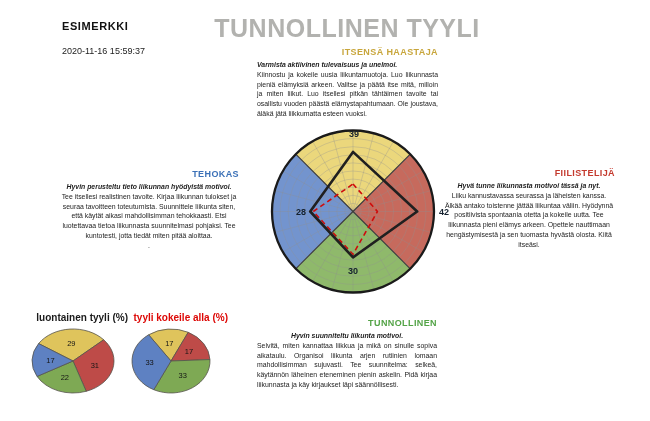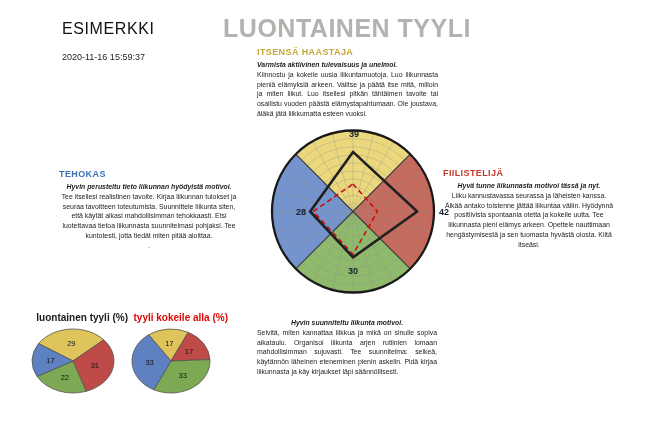--- a/index.html
+++ b/index.html
@@ -1,28 +1,28 @@
 <!DOCTYPE html>
 <html><head>
 <meta charset="utf-8">
 <style>
   html,body { margin:0; padding:0; background:#ffffff; }
   .page {
     position:relative; width:650px; height:421px; background:#ffffff;
     font-family:"Liberation Sans", sans-serif; overflow:hidden; color:#1c1c1c;
   }
   .brand { position:absolute; left:62px; top:20px; }
-  .brand .name { font-size:16px; font-weight:normal; letter-spacing:0.6px; color:#111; }
+  .brand .name { font-size:11px; font-weight:bold; letter-spacing:0.6px; color:#111; }
   .brand .date { font-size:9px; margin-top:14px; color:#222; }
   .title {
     position:absolute; left:347px; top:14px; transform:translateX(-50%);
     font-size:25px; font-weight:bold; letter-spacing:0.5px; white-space:nowrap;
   }
   .sec { position:absolute; }
-  .sec h2 { margin:0 0 3px 0; font-size:9px; letter-spacing:0.4px; text-align:left; }
+  .sec h2 { margin:0 0 3px 0; font-size:9px; letter-spacing:0.4px; text-align:right; }
   .sec p { margin:0; font-size:6.9px; line-height:1.42; }
   .lead { font-weight:bold; font-style:italic; }
   .t-center { text-align:center; }
   .t-justify { text-align:justify; }
   .sec-top    { left:257px; top:47px;  width:181px; }
   .sec-left   { left:59px;  top:169px; width:180px; }
   .sec-right  { left:443px; top:168px; width:172px; }
   .sec-bottom { left:257px; top:318px; width:180px; }
   .footnote { text-align:center; margin-top:2px; }
   .radar-svg { position:absolute; left:253px; top:126px; }
@@ -36,21 +36,21 @@
 </head>
 <body>
 
 <div class="page">
 
   <div class="brand">
     <div class="name">ESIMERKKI</div>
     <div class="date">2020-11-16 15:59:37</div>
   </div>
 
-  <div class="title" style="color: rgb(178, 178, 175);">LUONTAINEN TYYLI</div>
+  <div class="title" style="color: rgb(178, 178, 175);">TUNNOLLINEN TYYLI</div>
 
   <section class="sec sec-top">
     <h2 style="color: rgb(200, 166, 60);">ITSENSÄ HAASTAJA</h2>
     <p class="lead">Varmista aktiivinen tulevaisuus ja unelmoi.</p>
     <p class="t-justify">Kiinnostu ja kokeile uusia liikuntamuotoja. Luo liikunnasta pieniä elämyksiä arkeen. Valitse ja päätä itse mitä, milloin ja miten liikut. Luo itsellesi pitkän tähtäimen tavoite tai osallistu vuoden päästä elämystapahtumaan. Ole joustava, äläkä jätä liikkumatta esteen vuoksi.</p>
   </section>
 
   <section class="sec sec-right">
     <h2 style="color: rgb(196, 58, 46);">FIILISTELIJÄ</h2>
     <p class="lead t-center">Hyvä tunne liikunnasta motivoi tässä ja nyt.</p>
@@ -58,20 +58,21 @@
   </section>
 
   <section class="sec sec-left">
     <h2 style="color: rgb(60, 113, 183);">TEHOKAS</h2>
     <p class="lead t-center">Hyvin perusteltu tieto liikunnan hyödyistä motivoi.</p>
     <p class="t-center">Tee itsellesi realistinen tavoite. Kirjaa liikunnan tulokset ja seuraa tavoitteen toteutumista. Suunnittele liikunta siten, että käytät aikasi mahdollisimman tehokkaasti. Etsi luotettavaa tietoa liikunnasta suunnitelmasi pohjaksi. Tee kuntotesti, jotta tiedät miten pitää aloittaa.</p>
     <p class="footnote">.</p>
   </section>
 
   <section class="sec sec-bottom">
+    <h2 style="color: rgb(83, 163, 70);">TUNNOLLINEN</h2>
     <p class="lead t-center">Hyvin suunniteltu liikunta motivoi.</p>
     <p class="t-justify">Selvitä, miten kannattaa liikkua ja mikä on sinulle sopiva aikataulu. Organisoi liikunta arjen rutiinien lomaan mahdollisimman sujuvasti. Tee suunnitelma: selkeä, käytännön läheinen eteneminen pienin askelin. Pidä kirjaa liikunnasta ja käy kirjaukset läpi säännöllisesti.</p>
   </section>
 
   <svg id="radar" class="radar-svg" width="200" height="172" viewBox="0 0 200 172">
       <path d="M100,85.5 L42.72435072388966,28.22435072388965 A81,81 0 0 1 157.27564927611036,28.22435072388965 Z" fill="#EBD77C" stroke="none"></path>
       <path d="M100,85.5 L157.27564927611036,28.22435072388965 A81,81 0 0 1 157.27564927611036,142.77564927611036 Z" fill="#C66A5D" stroke="none"></path>
       <path d="M100,85.5 L157.27564927611036,142.77564927611036 A81,81 0 0 1 42.72435072388966,142.77564927611036 Z" fill="#8FB96B" stroke="none"></path>
       <path d="M100,85.5 L42.72435072388966,142.77564927611036 A81,81 0 0 1 42.724350723889636,28.224350723889664 Z" fill="#7394CE" stroke="none"></path>
       <circle cx="100" cy="85.5" r="8.1" fill="none" stroke="#8f8f8f" stroke-width="0.5" opacity="0.65"></circle>

